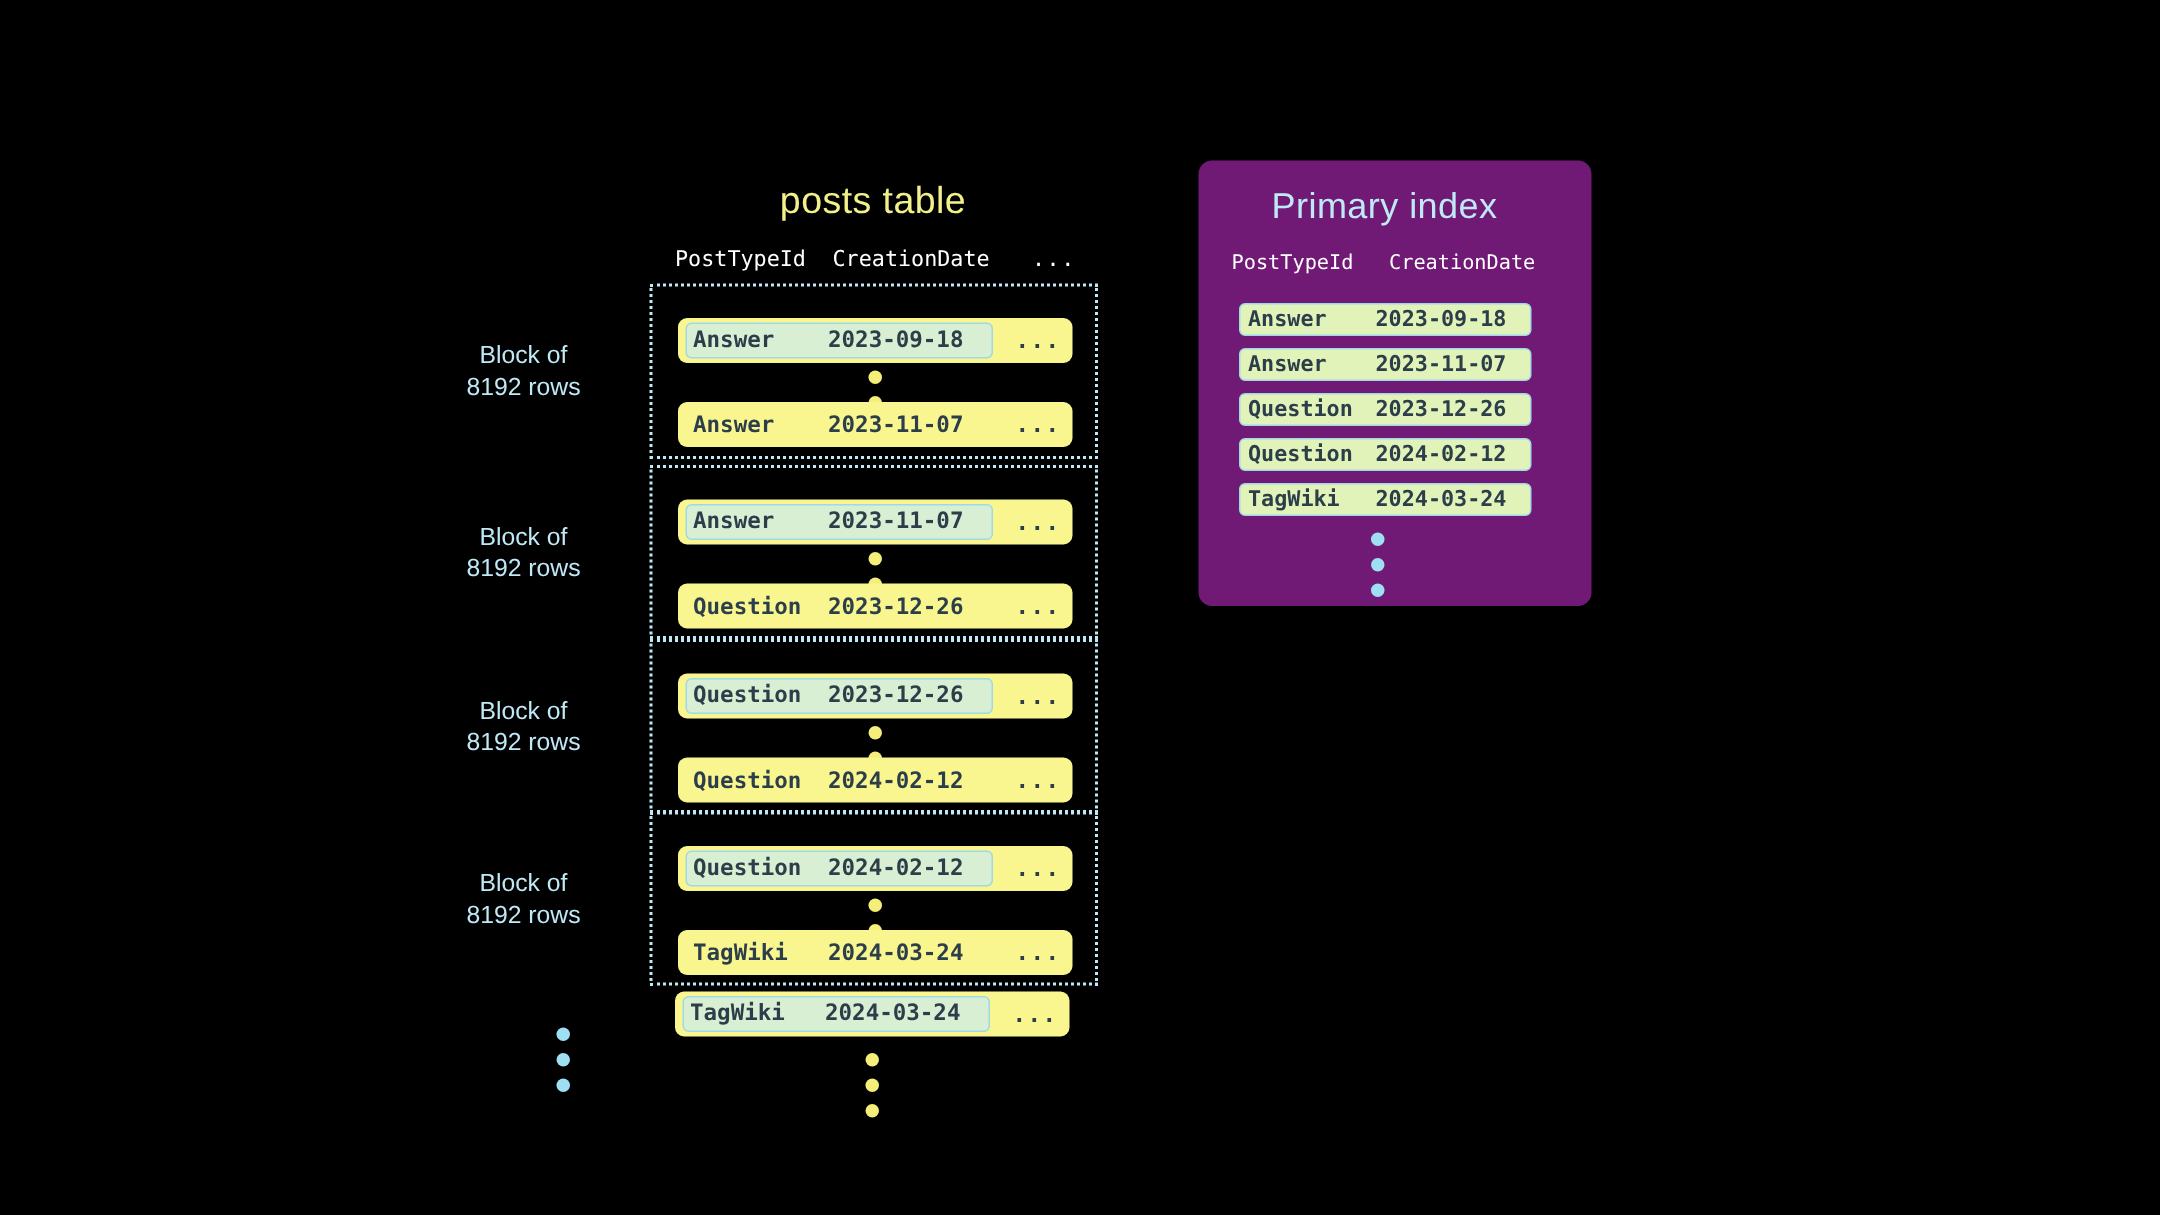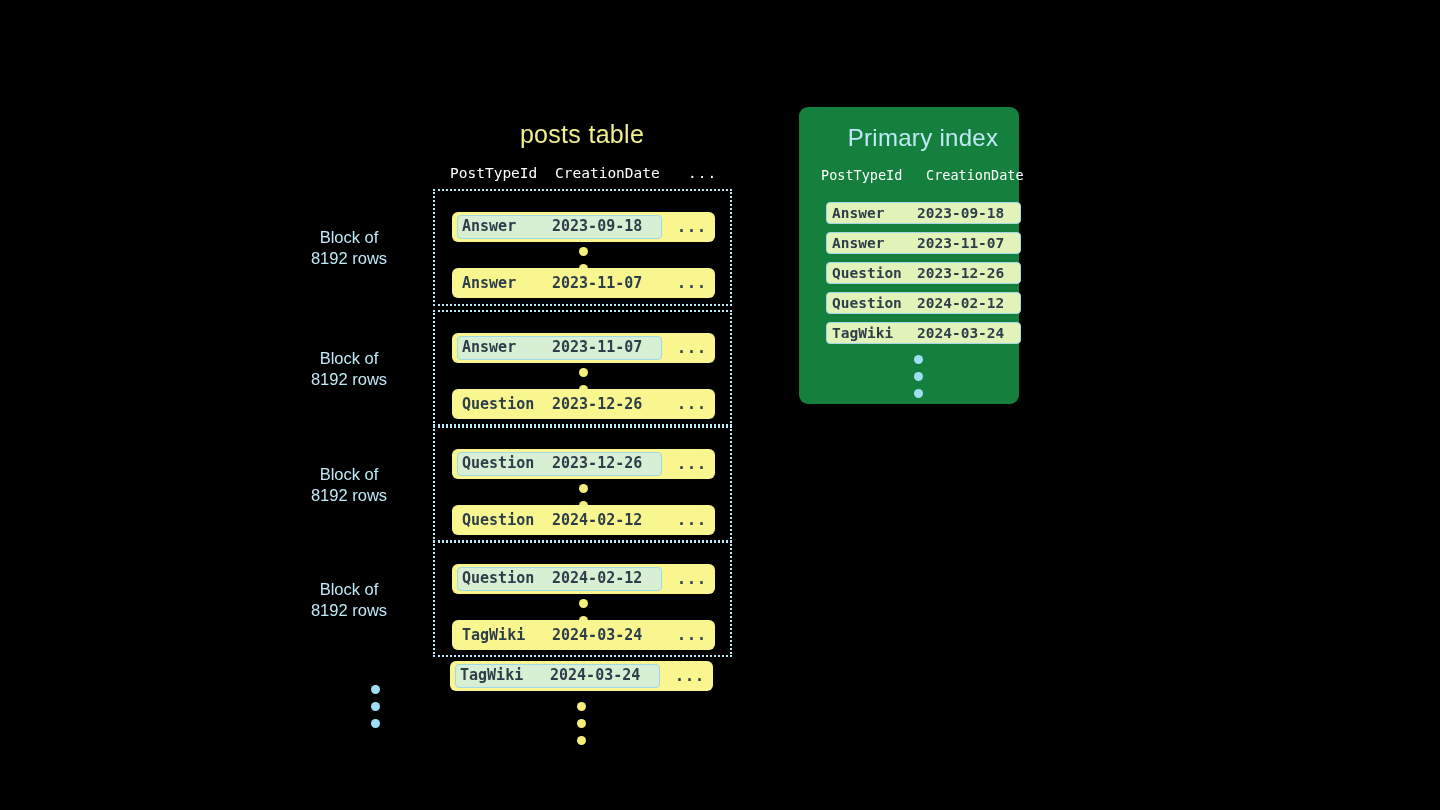--- a/index.html
+++ b/index.html
@@ -67,22 +67,22 @@
 
   .vdots{position:absolute;width:9px;}
   .vdots i{
     display:block;width:9px;height:9px;border-radius:50%;margin-bottom:8px;
   }
   .vdots.yellow i{background:#f5ef7a;}
   .vdots.cyan i{background:#9fdff4;}
 
   
   #primary-index-panel{
-    position:absolute;left:799px;top:107px;width:220px;height:297px;
-    background:#15803d;border-radius:9px;
+    position:absolute;left:799px;top:107px;width:262px;height:297px;
+    background:#701a75;border-radius:9px;
   }
   .panel-title{
     position:absolute;left:0;top:17px;width:248px;text-align:center;
     color:#bfe9f7;font-size:24px;letter-spacing:.3px;
   }
   .panel-col-headers{
     position:absolute;left:22px;top:60px;width:210px;height:18px;
     font-family:"DejaVu Sans Mono","Liberation Mono",monospace;
     font-size:13.5px;color:#ffffff;
   }

